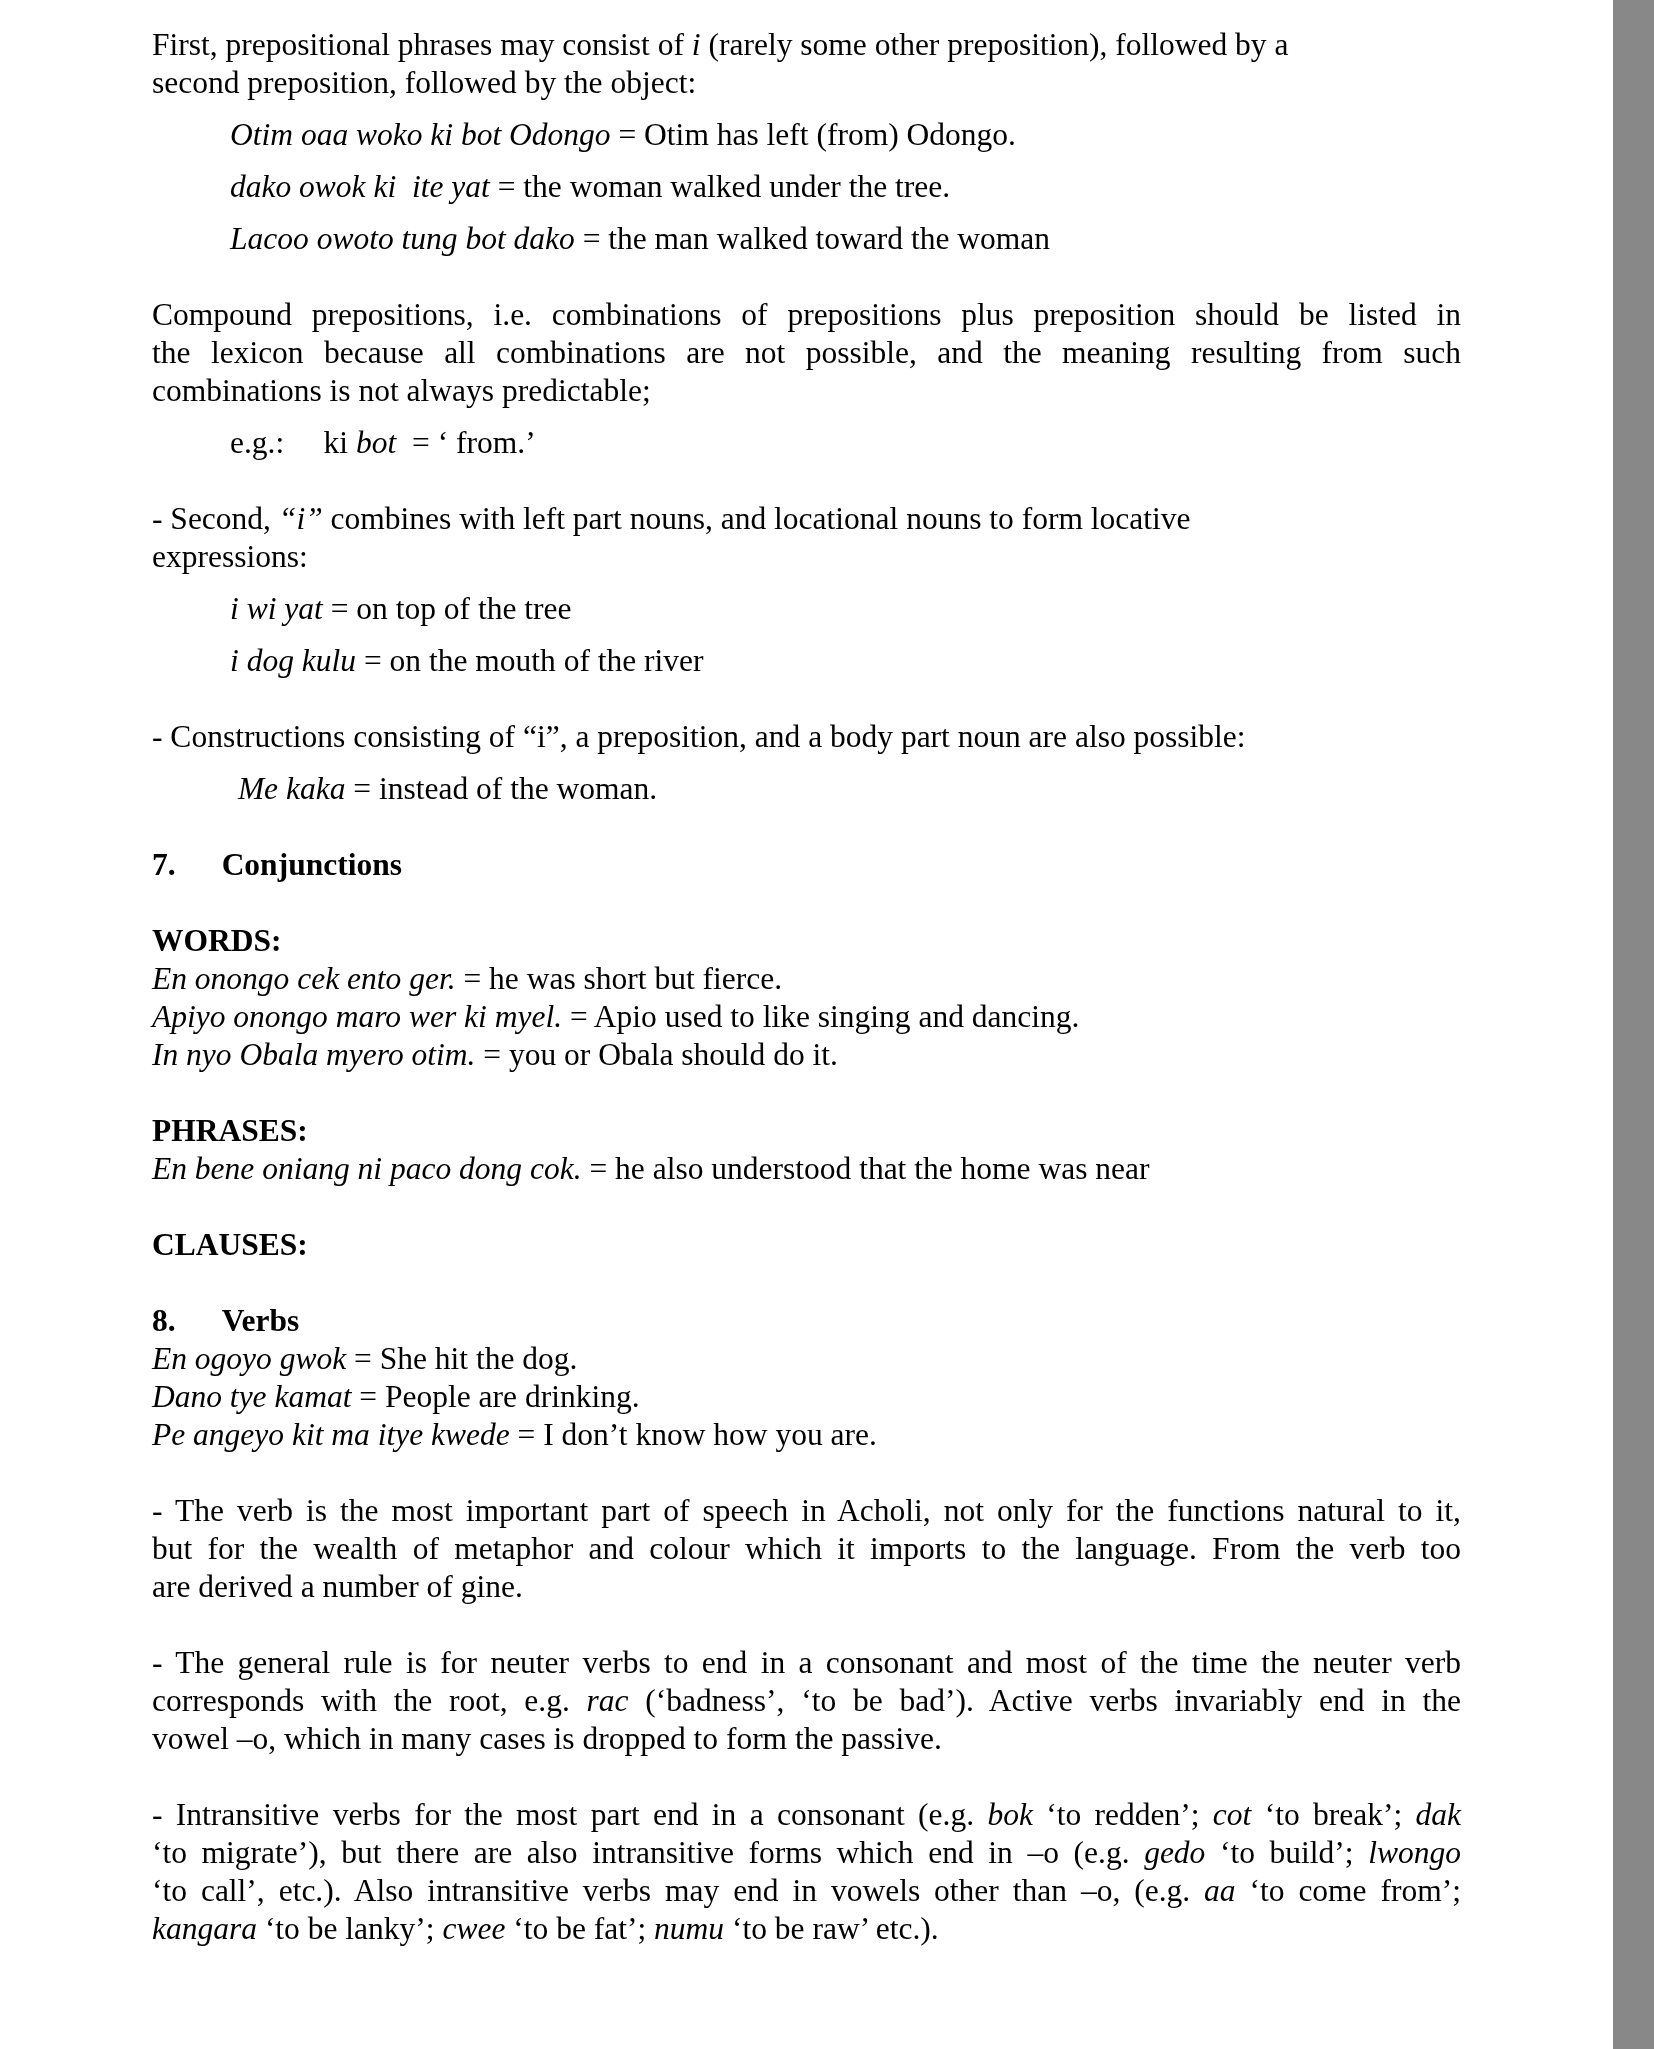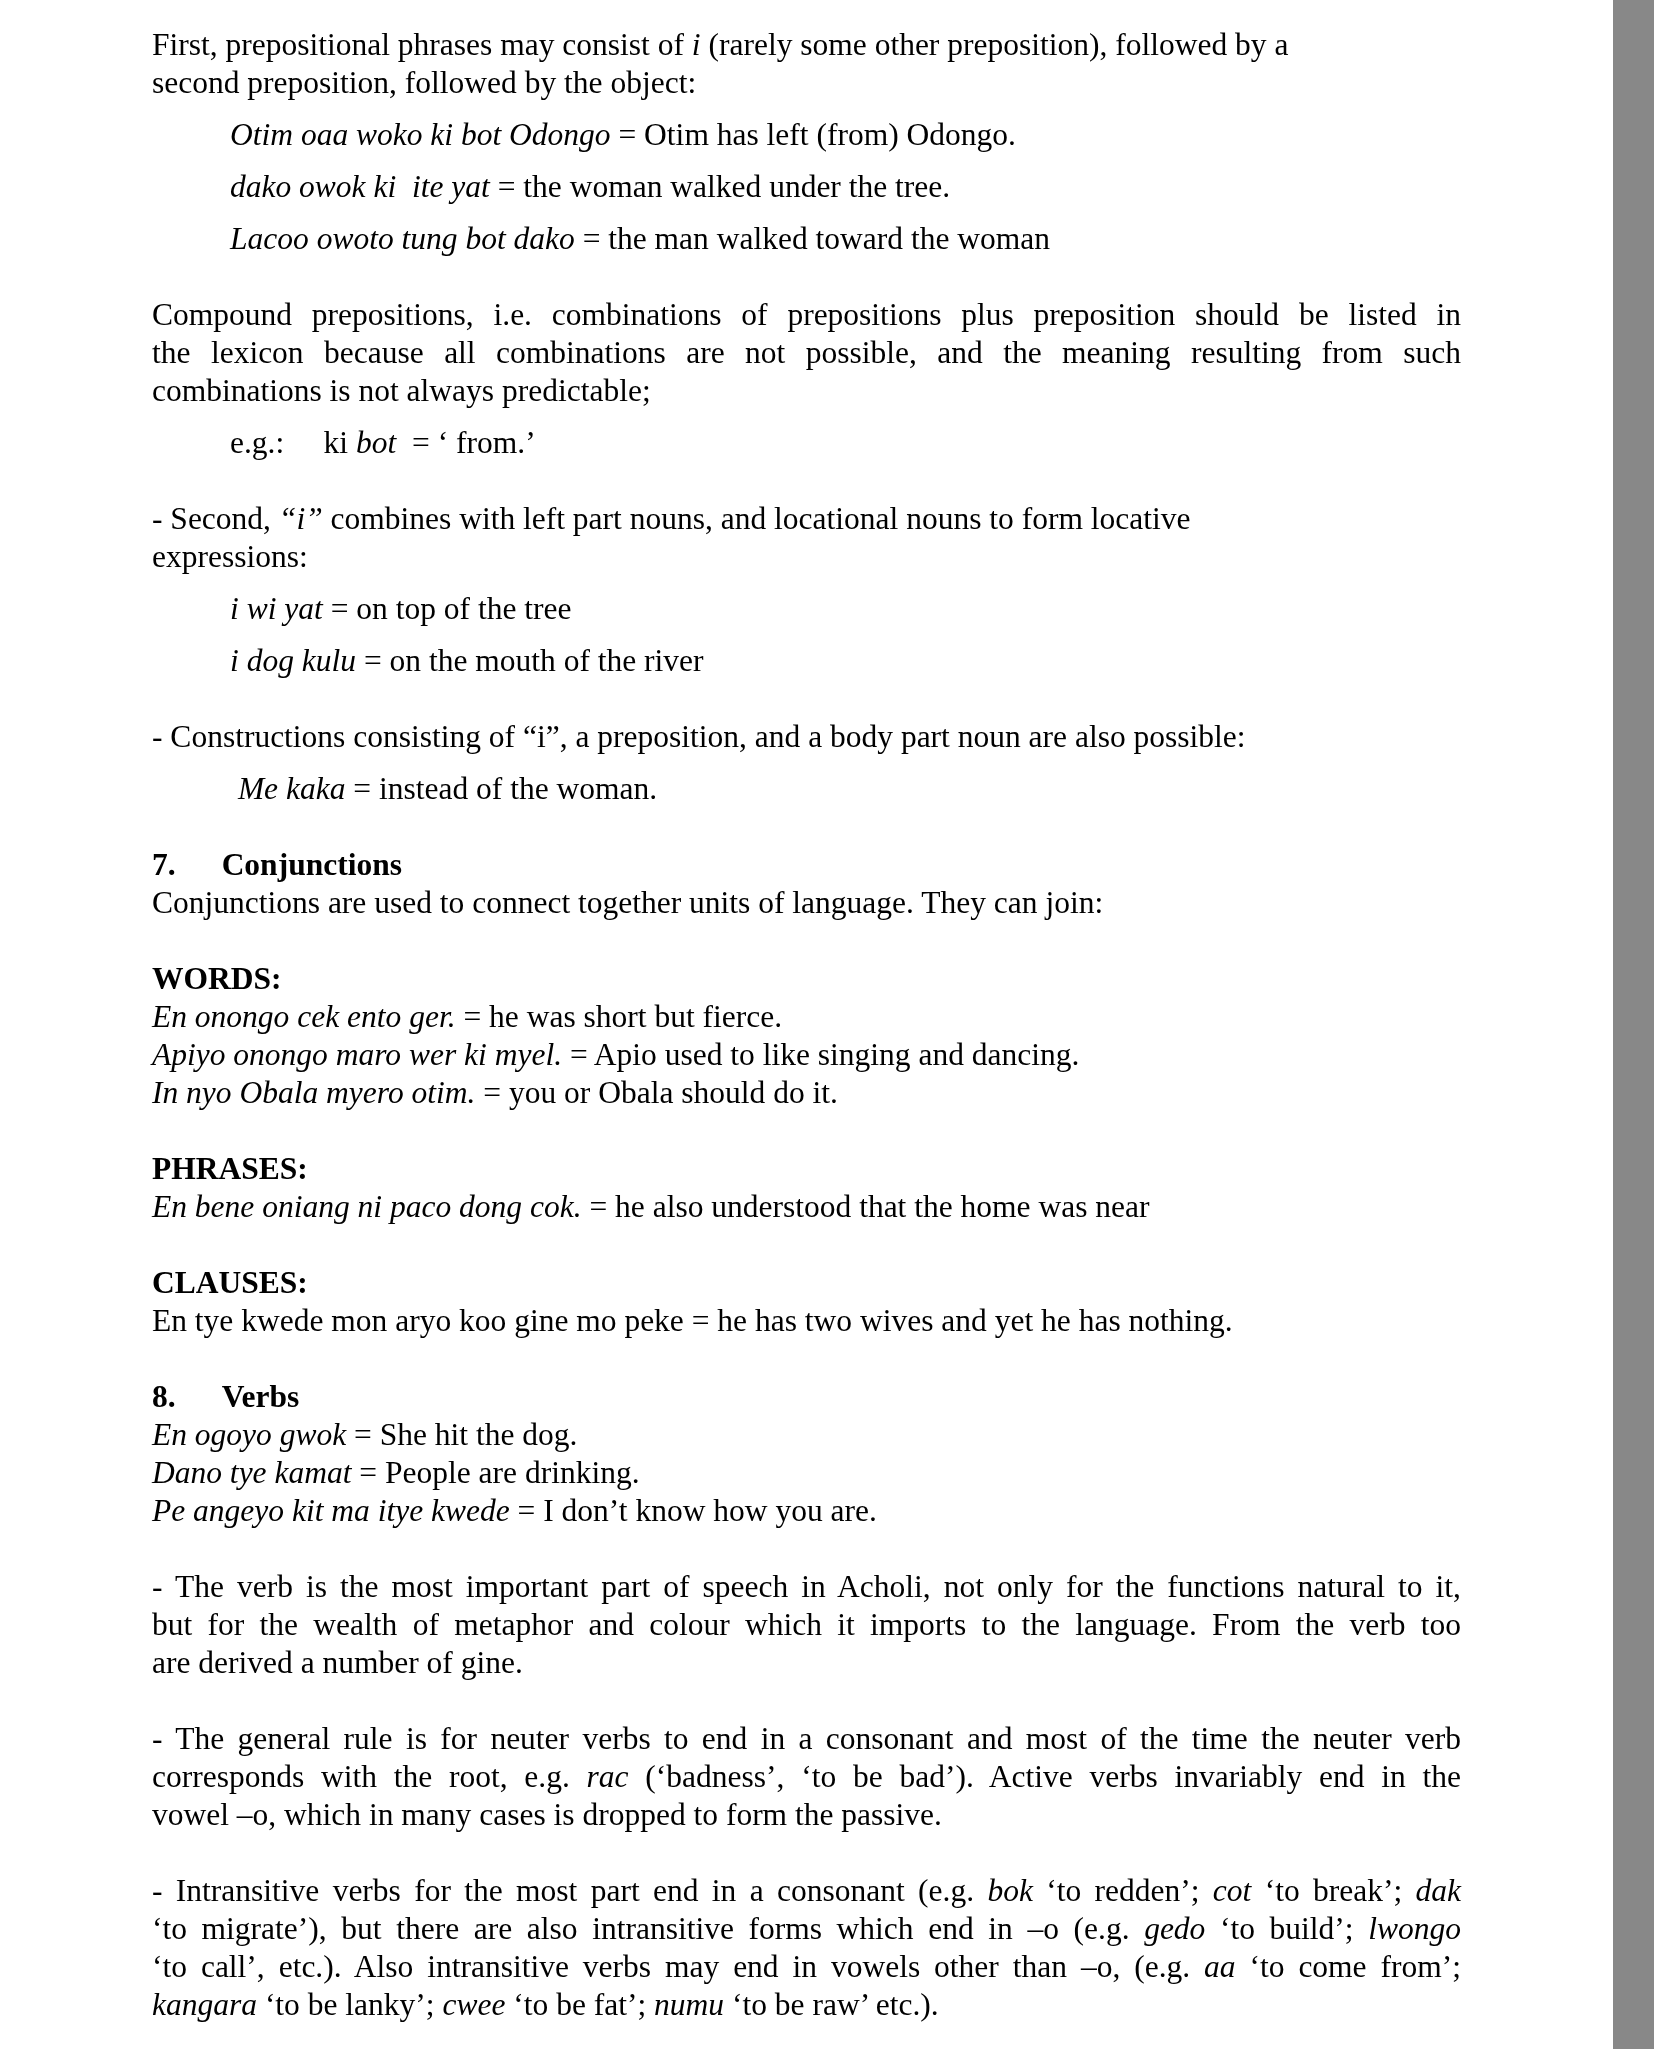--- a/index.html
+++ b/index.html
@@ -51,38 +51,36 @@
   <p class="ln ind ex"><span class="i">i dog kulu</span><span> = on the mouth of the river</span></p>
 
   <div class="sp"></div>
 
   <p class="ln"><span>- Constructions consisting of “i”, a preposition, and a body part noun are also possible:</span></p>
   <p class="ln ind ex"><span> </span><span class="i">Me kaka</span><span> = instead of the woman.</span></p>
 
   <div class="sp"></div>
 
   <p class="ln head"><span class="b">7.</span><span class="htab"></span><span class="b">Conjunctions</span></p>
-  <p class="ln"><span>Conjunctions are used to connect together units of language. They can join:</span></p>
 
   <div class="sp"></div>
 
   <p class="ln"><span class="b">WORDS:</span></p>
   <p class="ln"><span class="i">En onongo cek ento ger.</span><span> = he was short but fierce.</span></p>
   <p class="ln"><span class="i">Apiyo onongo maro wer ki myel.</span><span> = Apio used to like singing and dancing.</span></p>
   <p class="ln"><span class="i">In nyo Obala myero otim.</span><span> = you or Obala should do it.</span></p>
 
   <div class="sp"></div>
 
   <p class="ln"><span class="b">PHRASES:</span></p>
   <p class="ln"><span class="i">En bene oniang ni paco dong cok.</span><span> = he also understood that the home was near</span></p>
 
   <div class="sp"></div>
 
   <p class="ln"><span class="b">CLAUSES:</span></p>
-  <p class="ln"><span>En tye kwede mon aryo koo gine mo peke = he has two wives and yet he has nothing.</span></p>
 
   <div class="sp"></div>
 
   <p class="ln head"><span class="b">8.</span><span class="htab"></span><span class="b">Verbs</span></p>
   <p class="ln"><span class="i">En ogoyo gwok</span><span> = She hit the dog.</span></p>
   <p class="ln"><span class="i">Dano tye kamat</span><span> = People are drinking.</span></p>
   <p class="ln"><span class="i">Pe angeyo kit ma itye kwede</span><span> = I don’t know how you are.</span></p>
 
   <div class="sp"></div>
 

